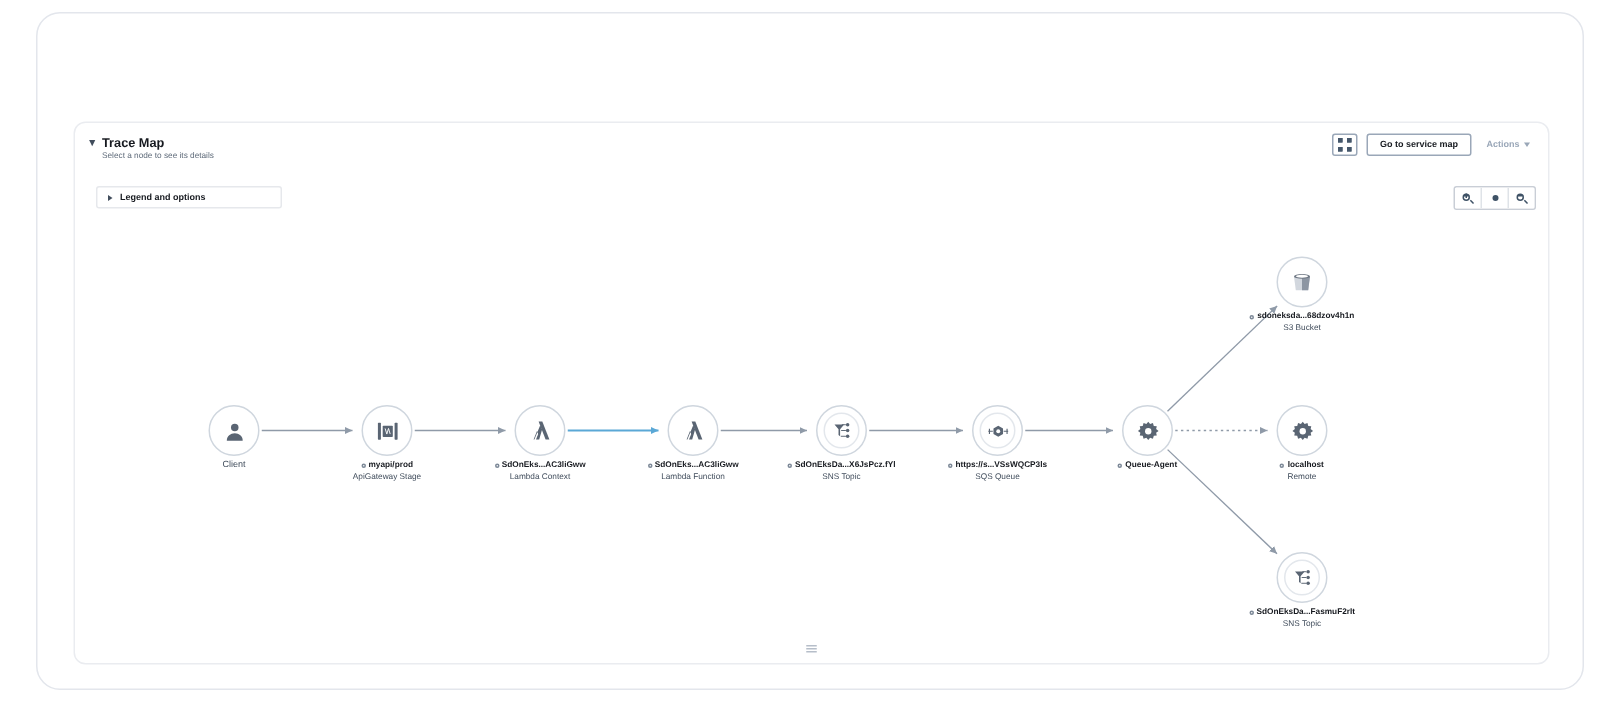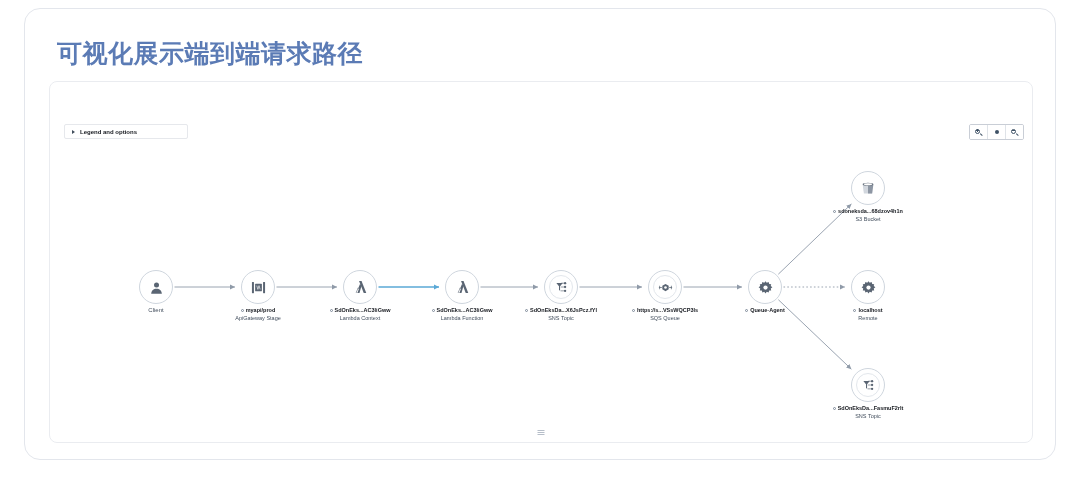--- a/index.html
+++ b/index.html
@@ -217,24 +217,44 @@
     align-items:center;
   }
   .drag-handle span{display:block;width:7px;height:0.8px;background:#b6bec9;}
 </style>
 </head>
 <body>
 
 <div class="page">
   <div class="card">
 
-    <div class="page-title">可视化展示端到端请求路径</div>
 
     <div class="panel">
 
+      <div class="panel-head">
+        <div class="disclosure">▼</div>
+        <div class="panel-title">Trace Map</div>
+        <div class="panel-sub">Select a node to see its details</div>
+
+        <div class="head-actions">
+          <div class="btn icon-only">
+            <span class="expand-glyph">
+              <i></i>
+                <i></i>
+                <i></i>
+                <i></i>
+            </span>
+          </div>
+          <div class="btn">Go to service map</div>
+          <div class="btn-actions">
+            <span>Actions</span>
+            <span class="caret-dn"></span>
+          </div>
+        </div>
+      </div>
 
       <div class="legend-box">
         <span class="legend-caret"></span>
         <span class="legend-label">Legend and options</span>
       </div>
 
       <div class="zoom-ctrl">
         <div class="zoom-btn">
           <span class="mag">
             <span class="lens"></span>

